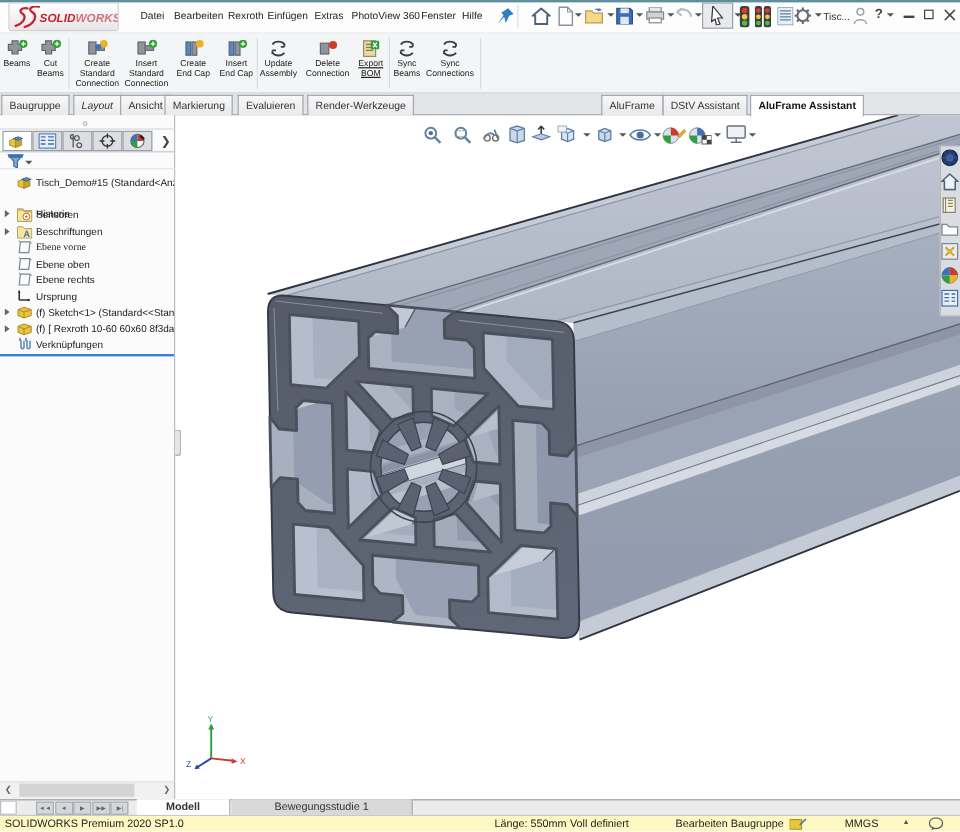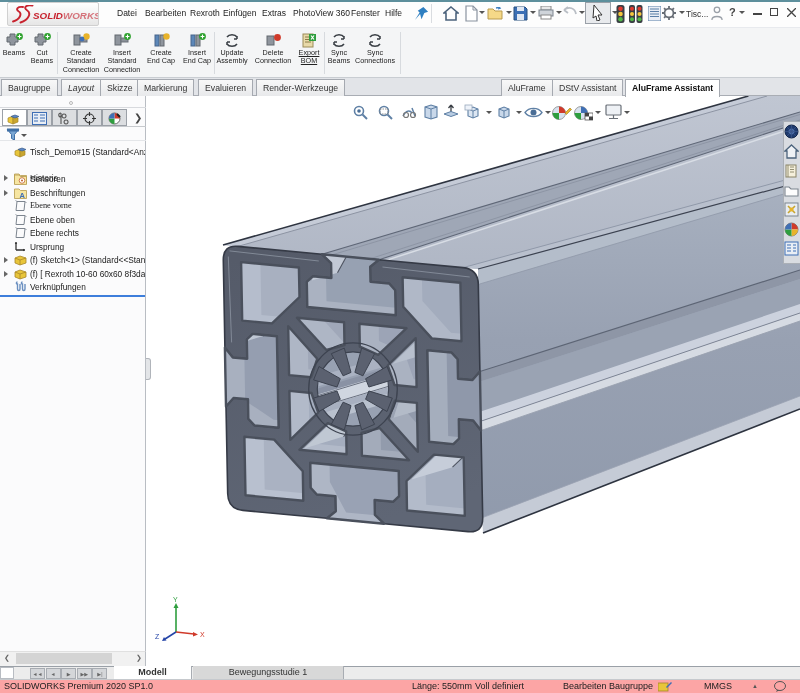--- a/index.html
+++ b/index.html
@@ -29,21 +29,21 @@
 .tree-row .arr { position:absolute; left:4px; top:3px; width:0; height:0;
   border-left:4px solid #666; border-top:3.5px solid transparent; border-bottom:3.5px solid transparent; }
 
 #rpane { left:783px; top:121px; width:17px; height:143px; background:#d9dce1; border:1px solid #aaafb6; border-right:none; }
 
 #hscroll { left:0; top:651px; width:146px; height:15px; background:#f1f1f1; border-right:1px solid #b9bdc3; border-top:1px solid #e0e0e0;}
 #hthumb { left:16px; top:653px; width:96px; height:11px; background:#d4d4d4; }
 #modeltabs { left:0; top:666px; width:800px; height:14px; background:#ececec; border-top:1px solid #9aa0a7; border-bottom:1px solid #c6c9cd; }
 .mtab { position:absolute; top:0px; height:13px; line-height:13px; font-size:9px; color:#333; padding:0 10px; background:#d8d8d8; border-right:1px solid #a8acb2; }
 .mtab.active { background:#fff; font-weight:bold; }
-#statusbar { left:0; top:680px; width:800px; height:13px; background:#fca5a5; font-size:9px; color:#222; }
+#statusbar { left:0; top:680px; width:800px; height:13px; background:#fef9c3; font-size:9px; color:#222; }
 #statusbar span { position:absolute; top:1px; }
 </style>
 </head>
 <body>
 <div id="app">
 
   <svg class="abs" style="left:0;top:0;" width="800" height="666" viewBox="0 0 800 666">
     <defs>
 <linearGradient id="gTop" x1="0" y1="0" x2="0" y2="1">
           <stop offset="0" stop-color="#c0c6d2"></stop>
@@ -464,21 +464,21 @@
         </svg>Sync<br>Connections</div>
       <div class="rsep" style="left:57px;"></div>
       <div class="rsep" style="left:214px;"></div>
       <div class="rsep" style="left:324px;"></div>
       <div class="rsep" style="left:400px;"></div>
     </div>
 
   <div class="abs" id="tabrow">
     <div class="ctab" style="left:1px;">Baugruppe</div>
     <div class="ctab" style="left:61px;font-style:italic;">Layout</div>
-    <div class="ctab" style="left:100px;">Skizze</div>
+    <div class="ctab" style="left:100px;">Ansicht</div>
     <div class="ctab" style="left:137px;">Markierung</div>
     <div class="ctab" style="left:198px;text-align:center;">Evaluieren</div>
     <div class="ctab" style="left:256px;">Render-Werkzeuge</div>
     <div class="ctab" style="left:501px;">AluFrame</div>
     <div class="ctab" style="left:552px;text-align:center;">DStV Assistant</div>
     <div class="ctab active" style="left:625px;">AluFrame Assistant</div>
   </div>
 
   <div class="abs" style="left:352px;top:104px;"><svg width="17" height="17" viewBox="0 0 17 17">
         <circle cx="7" cy="7" r="4.5" fill="none" stroke="#5f80a5" stroke-width="1.6"></circle>

